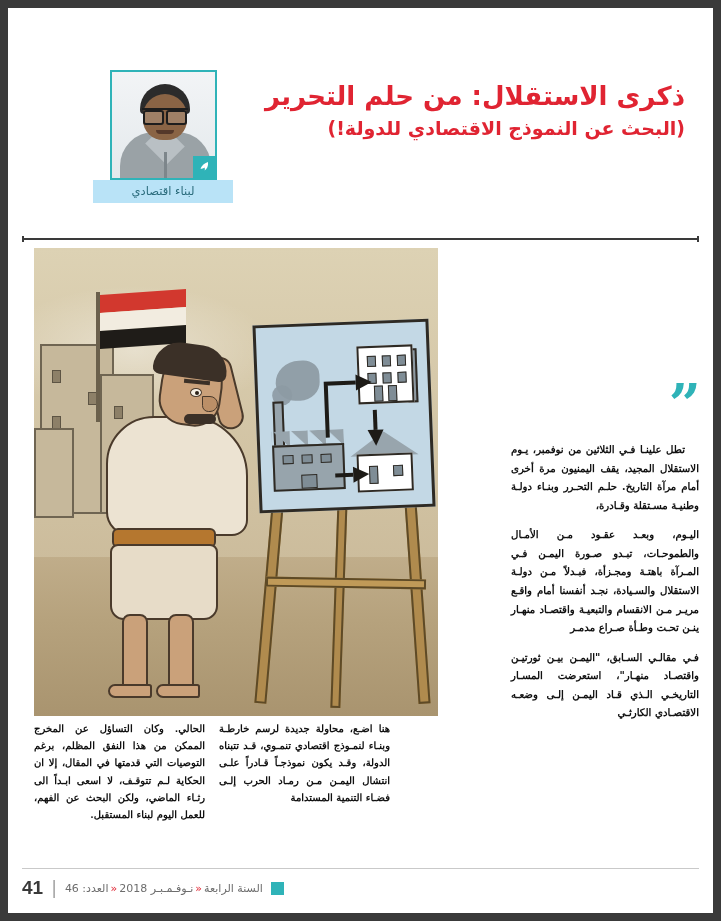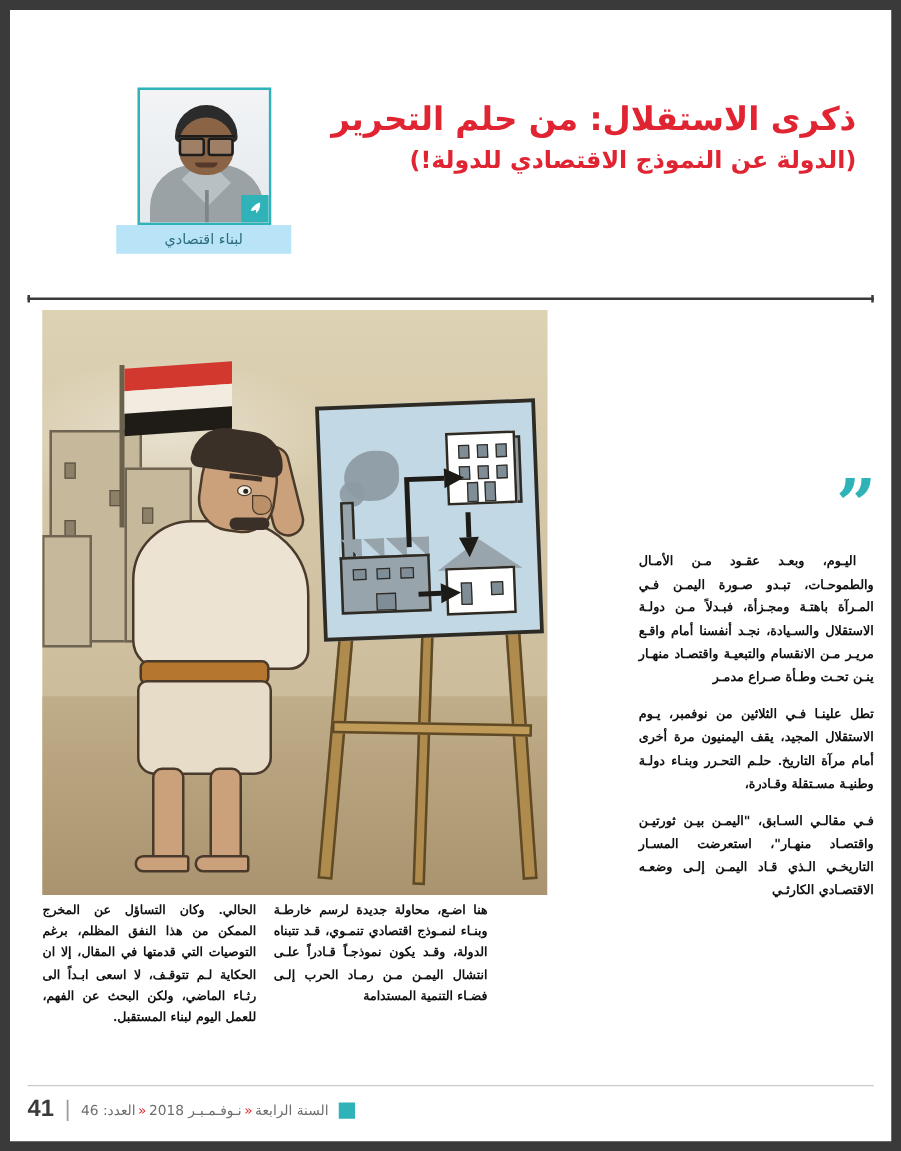--- a/index.html
+++ b/index.html
@@ -564,21 +564,21 @@
           <svg width="12" height="12" viewBox="0 0 12 12" aria-hidden="true">
             <path d="M10 1C7 2 4 4 2.5 7.5c1.5.5 3 0 4-1 .5 1 .5 2 .2 3C9 8 10.5 5 10 1z" fill="#ffffff"></path>
           </svg>
         </div>
       </div>
       <div class="author-role-bar">لبناء اقتصادي</div>
     </div>
 
     <div class="headline">
       <div class="l1">ذكرى الاستقلال: من حلم التحرير</div>
-      <div class="l3">(الدولة عن النموذج الاقتصادي للدولة!)</div>
+      <div class="l3">(البحث عن النموذج الاقتصادي للدولة!)</div>
     </div>
   </div>
 
   <div class="head-rule"></div>
 
   <div class="cartoon">
     <div class="c-sky"></div>
     <div class="c-haze"></div>
     <div class="c-ground"></div>
 
@@ -661,22 +661,22 @@
     </div>
   </div>
 
   <div class="captions">
     <div class="cap-col">هنا اضـع، محاولة جديدة لرسم خارطـة وبنـاء لنمـوذج اقتصادي تنمـوي، قـد تتبناه الدولة، وقـد يكون نموذجـاً قـادراً علـى انتشال اليمـن مـن رمـاد الحرب إلـى فضـاء التنمية المستدامة</div>
     <div class="cap-col">الحالي. وكان التساؤل عن المخرج الممكن من هذا النفق المظلم، برغم التوصيات التي قدمتها في المقال، إلا ان الحكاية لـم تتوقـف، لا اسعى ابـداً الى رثـاء الماضي، ولكن البحث عن الفهم، للعمل اليوم لبناء المستقبل.</div>
   </div>
 
   <div class="side-col">
     <div class="quote-mark">”</div>
+    <p>تطل علينـا فـي الثلاثين من نوفمبر، يـوم الاستقلال المجيد، يقف اليمنيون مرة أخرى أمام مرآة التاريخ. حلـم التحـرر وبنـاء دولـة وطنيـة مسـتقلة وقـادرة،</p>
     <p>اليـوم، وبعـد عقـود مـن الأمـال والطموحـات، تبـدو صـورة اليمـن فـي المـرآة باهتـة ومجـزأة، فبـدلاً مـن دولـة الاستقلال والسـيادة، نجـد أنفسنا أمام واقـع مريـر مـن الانقسام والتبعيـة واقتصـاد منهـار ينـن تحـت وطـأة صـراع مدمـر</p>
-    <p>تطل علينـا فـي الثلاثين من نوفمبر، يـوم الاستقلال المجيد، يقف اليمنيون مرة أخرى أمام مرآة التاريخ. حلـم التحـرر وبنـاء دولـة وطنيـة مسـتقلة وقـادرة،</p>
     <p>فـي مقالـي السـابق، "اليمـن بيـن ثورتيـن واقتصـاد منهـار"، استعرضت المسـار التاريخـي الـذي قـاد اليمـن إلـى وضعـه الاقتصـادي الكارثـي</p>
   </div>
 
   <div class="footer-rule"></div>
   <div class="footer">
     <span class="page-num">41</span>
     <span class="foot-sep">|</span>
     <span class="foot-text"><span>السنة الرابعة</span><span class="dot">«</span><span>نـوفـمـبـر 2018</span><span class="dot">«</span><span>العدد: 46</span></span>
     <span class="foot-sq"></span>
   </div>

